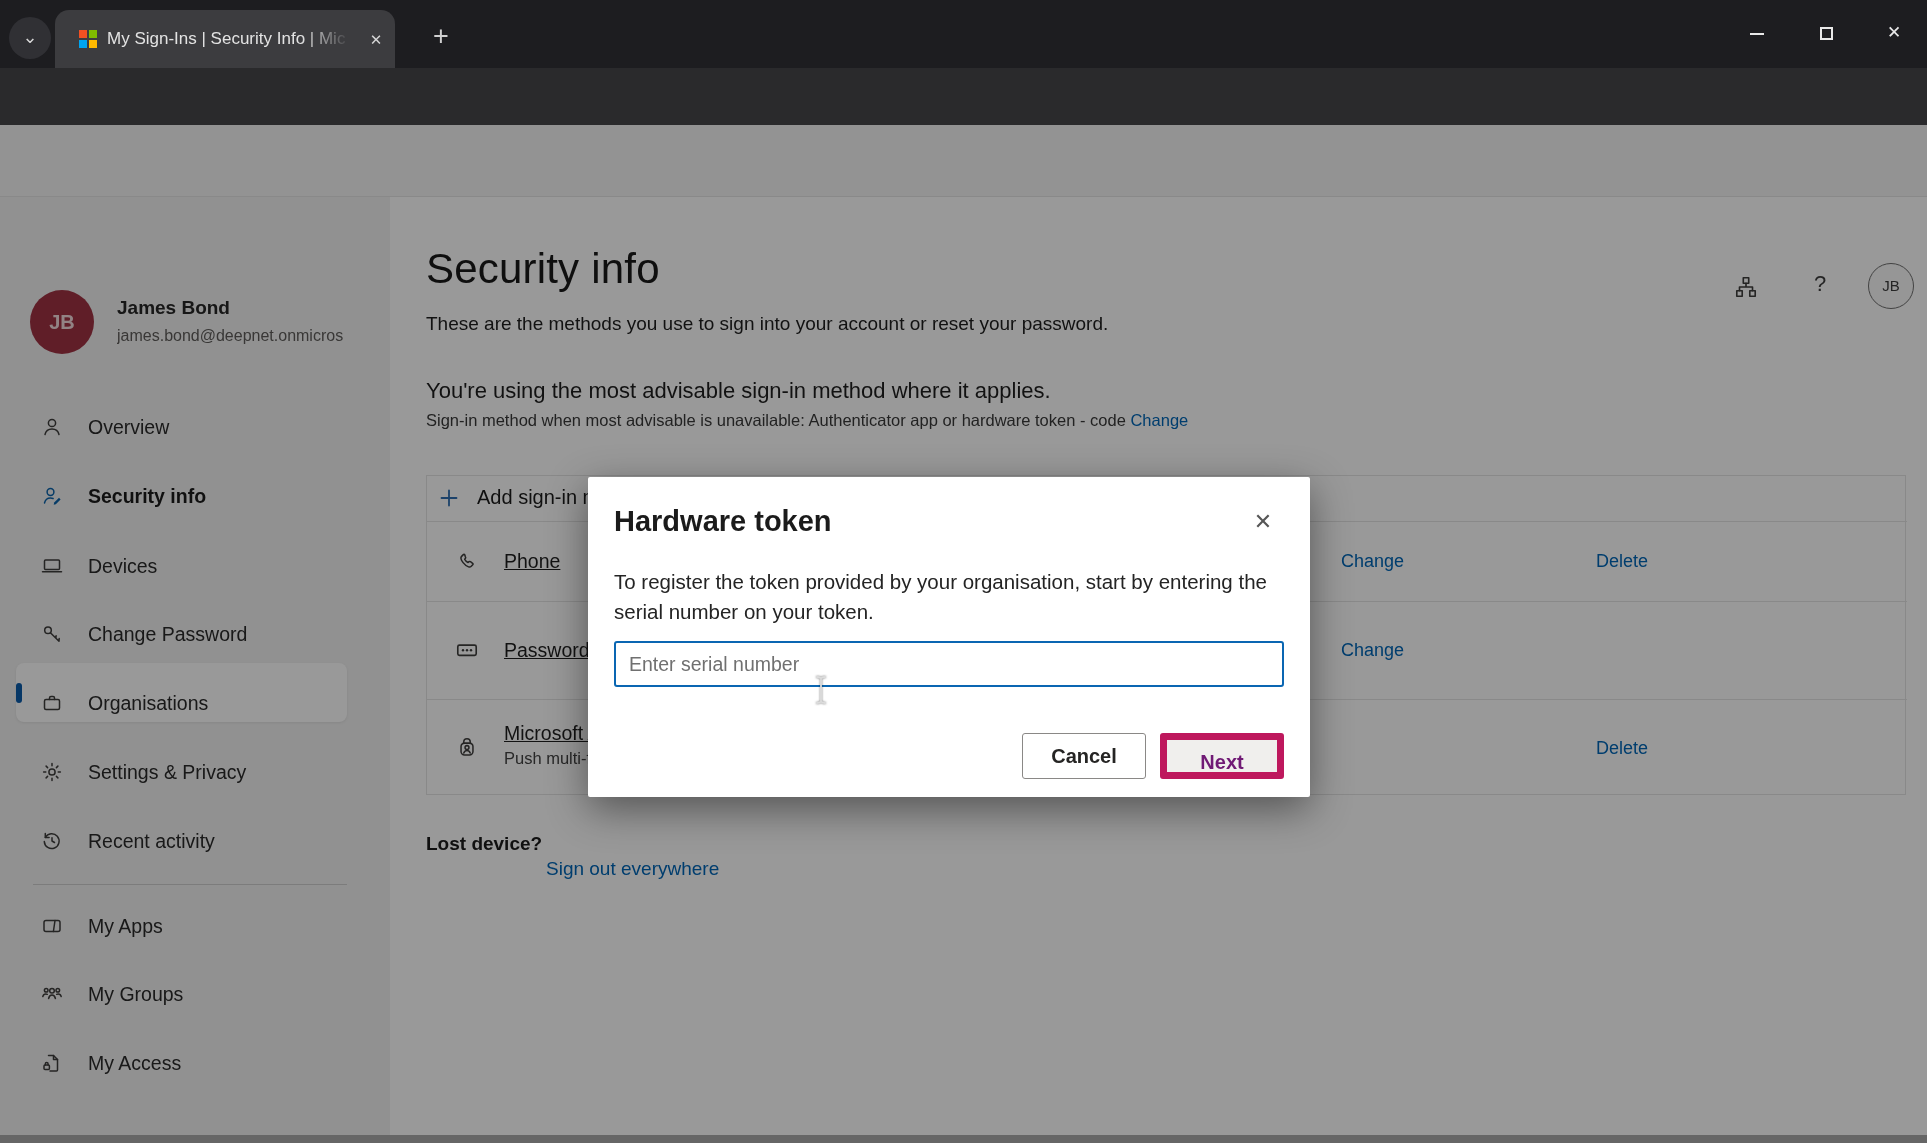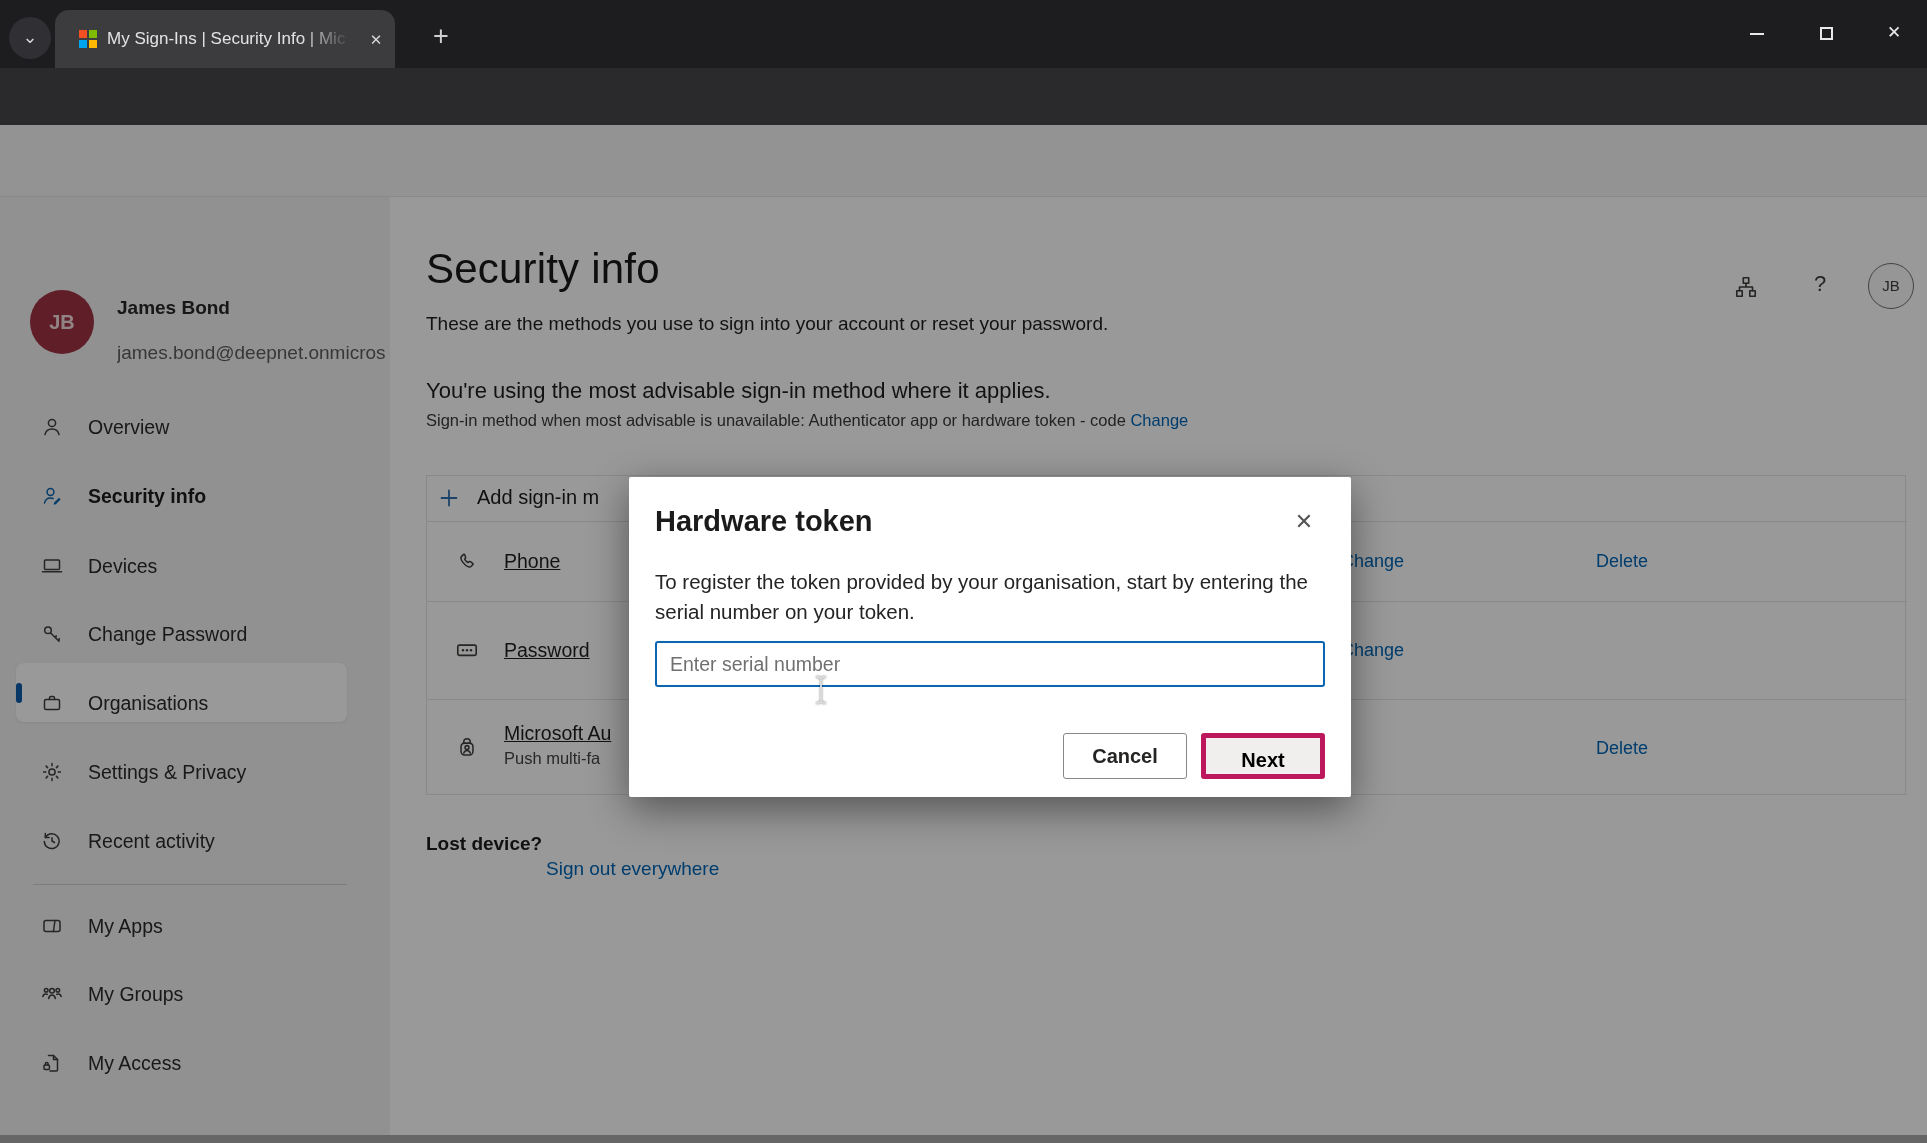--- a/index.html
+++ b/index.html
@@ -40,21 +40,21 @@
   .waffle { left:22px; top:148px; width:26px; height:26px; }
   .app-title { left:78px; top:146px; font-size:20px; font-weight:700; color:#303030; }
   .app-chev { left:218px; top:152px; width:20px; height:20px; }
   .hd-ic { top:149px; width:26px; height:26px; }
   .help-q { left:1807px; top:146px; font-size:22px; color:#3f3f3f; width:26px; text-align:center; }
   .avatar-sm { left:1868px; top:138px; width:46px; height:46px; border-radius:50%; border:1.5px solid #6f6f6f; background:#fafafa; color:#3c3c3c; font-size:15px; text-align:center; line-height:44px; }
 
   .sidebar { left:0; top:197px; width:390px; height:938px; background:#f2f2f2; }
   .avatar-lg { left:30px; top:290px; width:64px; height:64px; border-radius:50%; background:#a03344; color:#f3dadd; font-weight:700; font-size:20px; text-align:center; line-height:64px; }
   .u-name { left:117px; top:297px; font-size:19px; font-weight:700; color:#272727; }
-  .u-mail { left:117px; top:342px; font-size:19px; color:#5f5d5b; width:268px; overflow:hidden; white-space:nowrap; }
+  .u-mail { left:117px; top:327px; font-size:16px; color:#5f5d5b; width:268px; overflow:hidden; white-space:nowrap; }
 
   .nav-item { left:0; width:390px; height:68px; cursor:pointer; }
   .nav-item .lbl { position:absolute; left:88px; top:50%; transform:translateY(-50%); font-size:19.5px; color:#2b2b2b; }
   .nav-item .ic { position:absolute; left:40px; top:50%; transform:translateY(-50%); width:24px; height:24px; }
   .sel-pill { left:16px; top:466px; width:331px; height:59px; background:#fff; border-radius:8px; box-shadow:0 1px 3px rgba(0,0,0,.08); }
   .sel-bar { left:16px; top:486px; width:6px; height:20px; border-radius:3px; background:#0b5cab; }
   .nav-item.sel .lbl { font-weight:700; color:#1c1c1c; }
   .side-div { left:33px; top:884px; width:314px; height:1px; background:#cfcfcf; }
   .pg-title { left:426px; top:245px; font-size:42px; font-weight:300; color:#1a1a1a; letter-spacing:.2px; }
   .pg-sub { left:426px; top:313px; font-size:19px; color:#1e1e1e; }
@@ -72,29 +72,29 @@
   .m-sub { position:absolute; left:77px; font-size:16.5px; color:#444; }
   .act { position:absolute; font-size:18px; }
 
   .lost { left:426px; top:833px; font-size:19px; color:#1b1b1b; font-weight:700; }
   .lost-lnk { left:546px; top:833px; font-size:19px;margin-top:25px; }
 
   .bottom-strip { left:0; top:1135px; width:1927px; height:8px; background:#ababab; }
 
   
   .overlay { left:0; top:125px; width:1927px; height:1018px; background:rgba(0,0,0,.40); z-index:50; }
-  .modal { left:629px; top:477px; width:722px; height:320px; background:#fff; z-index:60; box-shadow:0 12px 40px rgba(0,0,0,.45); border-radius:2px; }
+  .modal { left:588px; top:477px; width:722px; height:320px; background:#fff; z-index:60; box-shadow:0 12px 40px rgba(0,0,0,.45); border-radius:2px; }
   .mo-title { position:absolute; left:26px; top:28px; font-size:29px; font-weight:700; color:#1b1b1b; }
   .mo-close { position:absolute; left:660px; top:30px; width:30px; height:30px; font-size:22px; color:#565656; text-align:center; line-height:30px; cursor:pointer; }
   .mo-body { position:absolute; left:26px; top:90px; width:676px; font-size:20.5px; line-height:30px; color:#242424; }
   .mo-input { position:absolute; left:26px; top:164px; width:670px; height:46px; border:2px solid #0a66b2; border-radius:3px; font-size:19.5px; padding:0 13px; color:#1f1f1f; font-family:"Liberation Sans","DejaVu Sans",sans-serif; outline:none; }
   .mo-input::placeholder { color:#707070; opacity:1; }
   .btn { position:absolute; top:235px; width:124px; height:46px; font-size:20px; font-weight:700; border-radius:3px; text-align:center; line-height:44px; cursor:pointer;margin-top:21px; }
   .btn-cancel { left:434px; background:#fff; border:1px solid #8a8886; color:#252423; }
-  .btn-next { left:572px; background:#f0efed; border:5px solid #be185d; color:#000000; cursor:default; }
+  .btn-next { left:572px; background:#f0efed; border:7px solid #be185d; color:#701a75; cursor:default; }
   .cursor-ibeam { left:812px; top:674px; z-index:70; filter:drop-shadow(0 0 1px rgba(0,0,0,.5)); }
 
   svg.st { fill:none; stroke:#3f3e3d; stroke-width:1.5; stroke-linecap:round; stroke-linejoin:round; }
   svg.chrome { fill:none; stroke:#c9c9c9; stroke-width:1.8; stroke-linecap:round; stroke-linejoin:round; }
 </style>
 </head>
 <body>
 
 <div id="stage">
 

